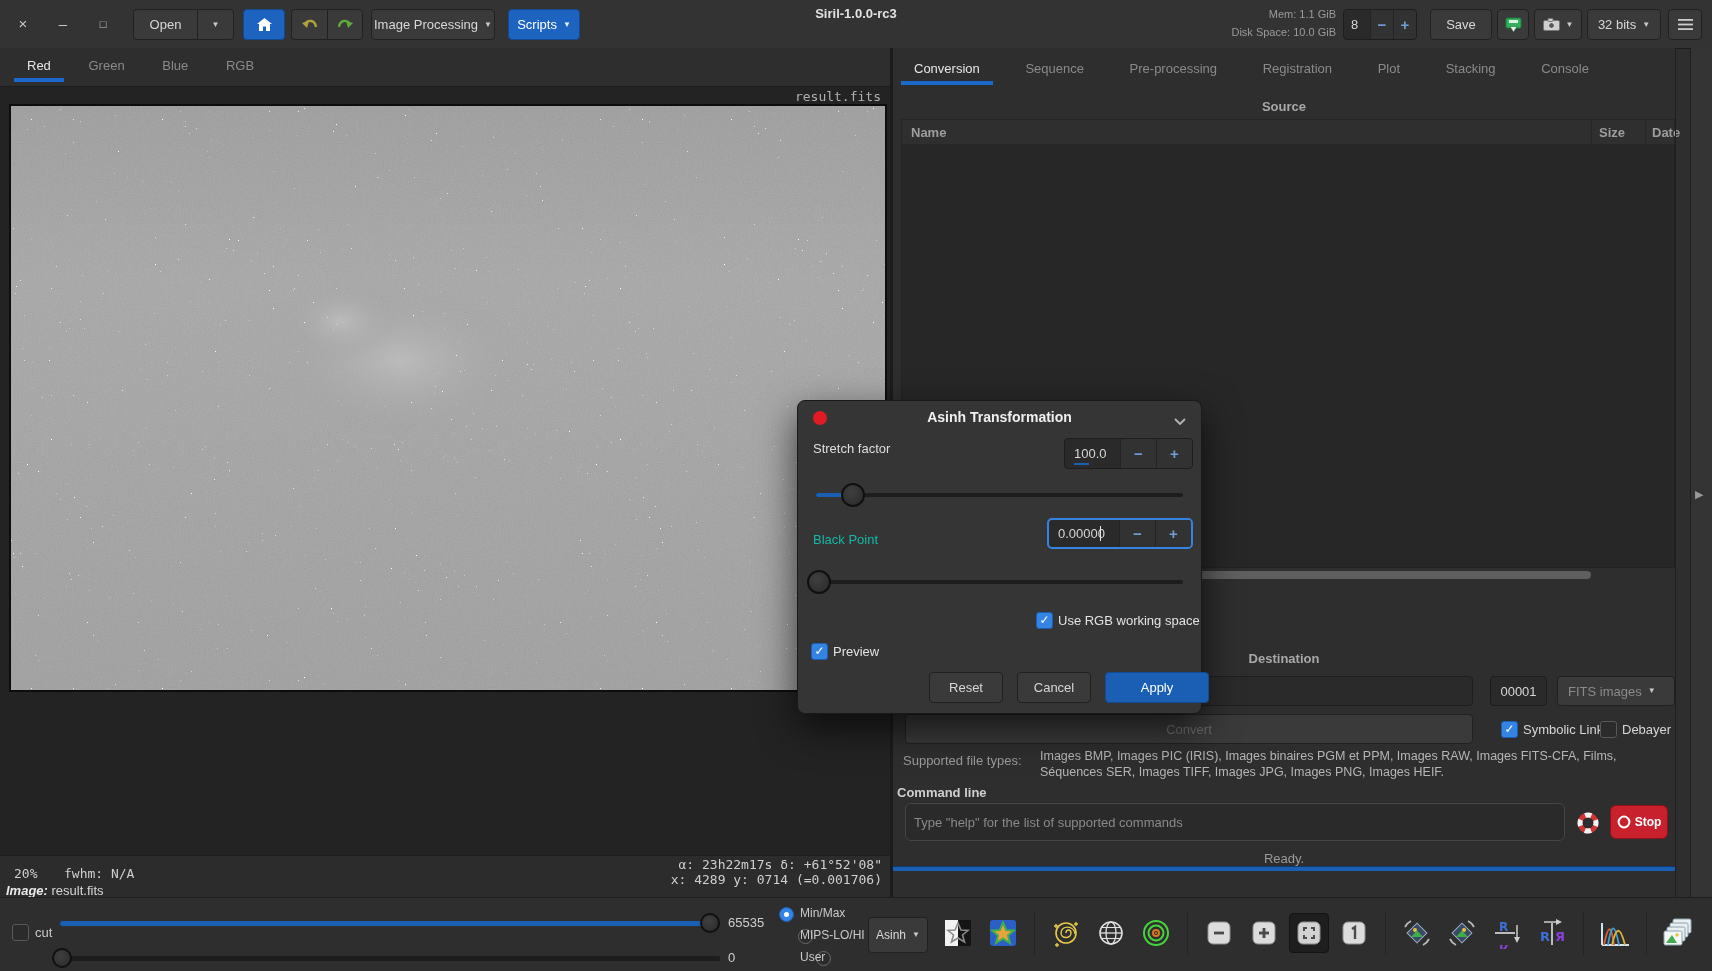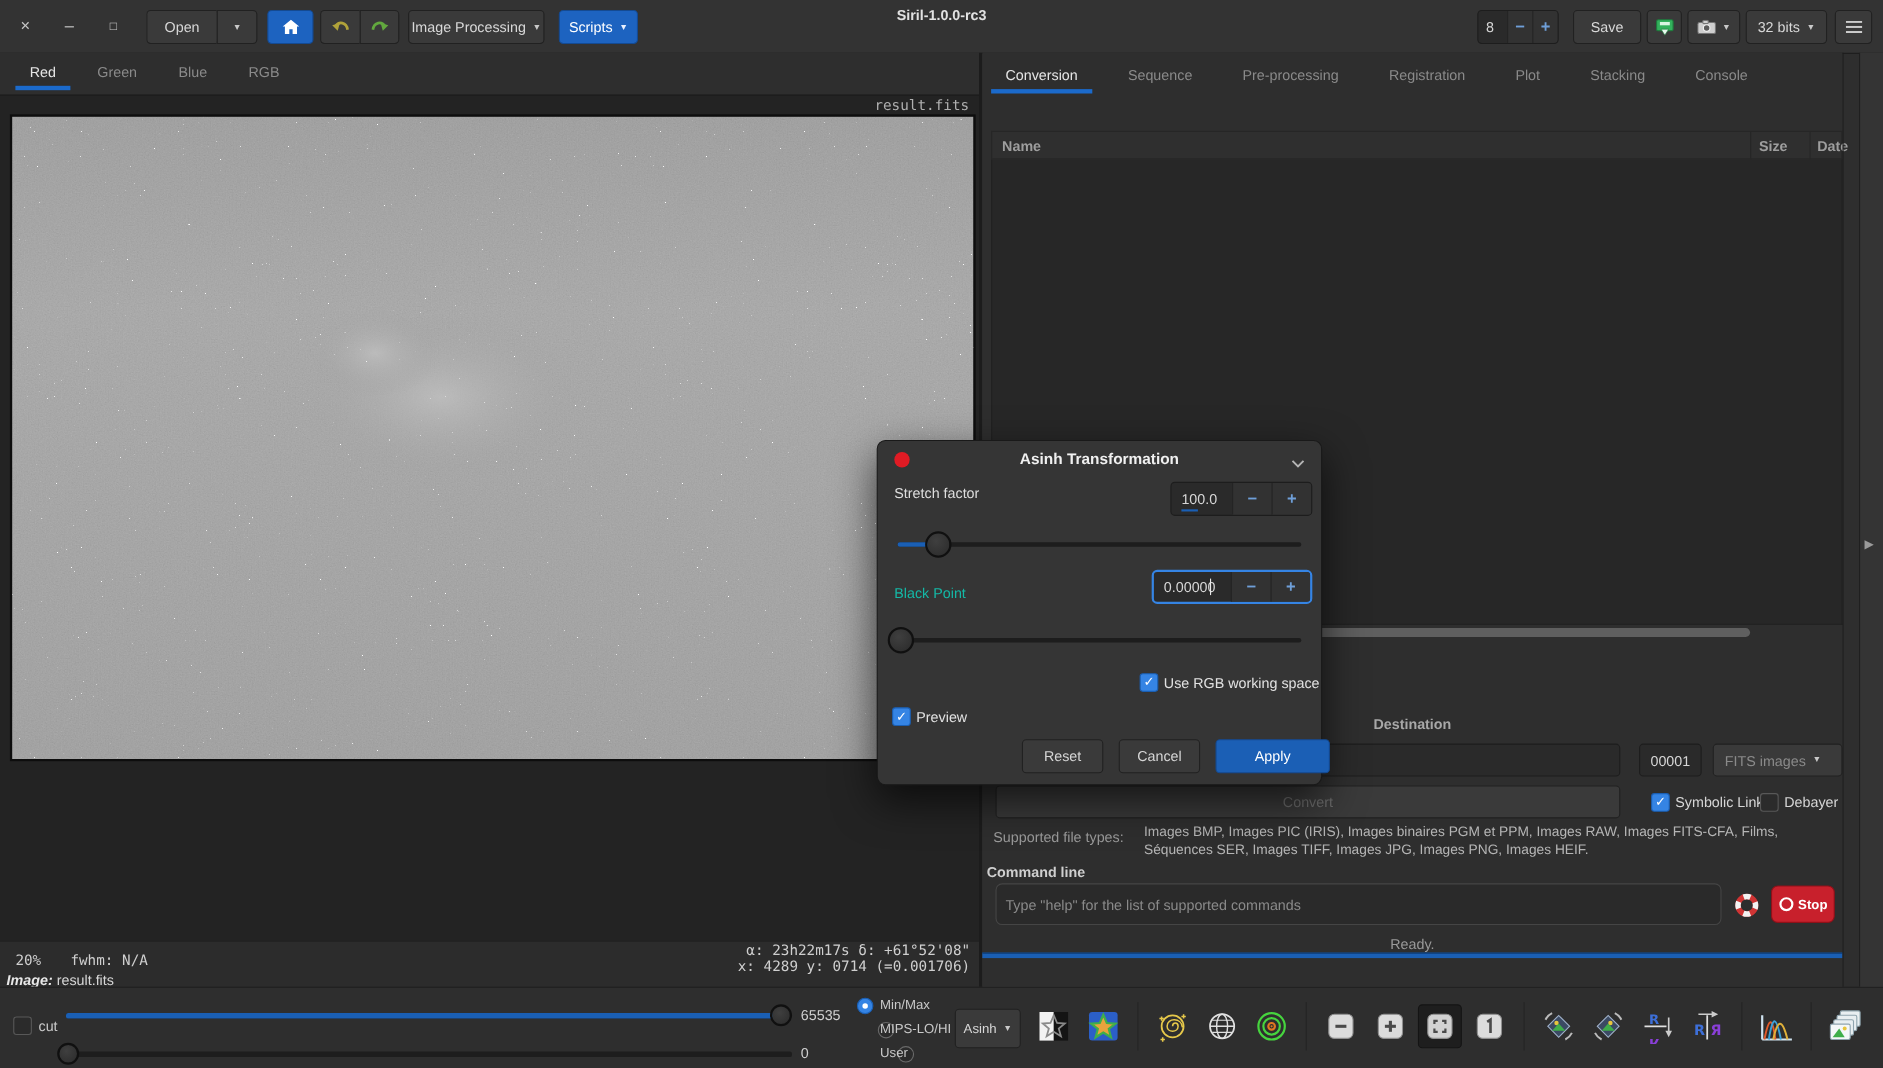--- a/index.html
+++ b/index.html
@@ -122,20 +122,24 @@
 
     <div class="abs btn blue" style="left:508px;top:9px;width:72px;height:31px;">
       <span>Scripts</span>
       <span class="arrow">▼</span>
     </div>
 
     <div class="abs" style="left:606px;top:6px;width:500px;text-align:center;">
       <div style="font-weight:bold;color:#e2e2e2;">Siril-1.0.0-rc3</div>
     </div>
 
+    <div class="abs" style="left:1136px;top:5px;width:200px;text-align:right;font-size:11px;line-height:18px;">
+      <div class="dim">Mem: 1.1 GiB</div>
+      <div class="dim">Disk Space: 10.0 GiB</div>
+    </div>
 
     <div class="abs spin" style="left:1343px;top:9px;width:74px;height:31px;">
       <div class="spin-entry" style="padding:0 7px;">
           <span>8</span>
         </div>
       <div class="spin-btn" style="width:22px;">−</div>
       <div class="spin-btn" style="width:22px;">+</div>
     </div>
 
     <div class="abs btn" style="left:1430px;top:9px;width:62px;height:31px;">
@@ -408,20 +412,21 @@
     <div class="abs" style="left:0;top:3px;white-space:nowrap;">
       <span class="tab active" style="margin-left:4px;">Conversion</span>
       <span class="tab" style="margin-left:8px;">Sequence</span>
       <span class="tab" style="margin-left:8px;">Pre-processing</span>
       <span class="tab" style="margin-left:8px;">Registration</span>
       <span class="tab" style="margin-left:8px;">Plot</span>
       <span class="tab" style="margin-left:8px;">Stacking</span>
       <span class="tab" style="margin-left:8px;">Console</span>
     </div>
 
+    <div class="abs sec-title" style="left:0;top:51px;width:782px;text-align:center;">Source</div>
 
     <div class="abs" style="left:8px;top:71px;width:774px;height:26px;background:#2f2f2f;border:1px solid #262626;box-sizing:border-box;">
       <span class="abs th" style="left:9px;top:5px;">Name</span>
       <div class="abs" style="left:689px;top:0;width:1px;height:25px;background:#262626;"></div>
       <span class="abs th" style="left:697px;top:5px;">Size</span>
       <div class="abs" style="left:743px;top:0;width:1px;height:25px;background:#262626;"></div>
       <span class="abs th" style="left:750px;top:5px;">Date</span>
     </div>
     <div class="abs" style="left:8px;top:97px;width:774px;height:423px;background:#272727;border:1px solid #222;border-top:none;box-sizing:border-box;"></div>
     <div class="abs" style="left:110px;top:523px;width:588px;height:8px;background:#5f5f5f;border-radius:4px;"></div>

